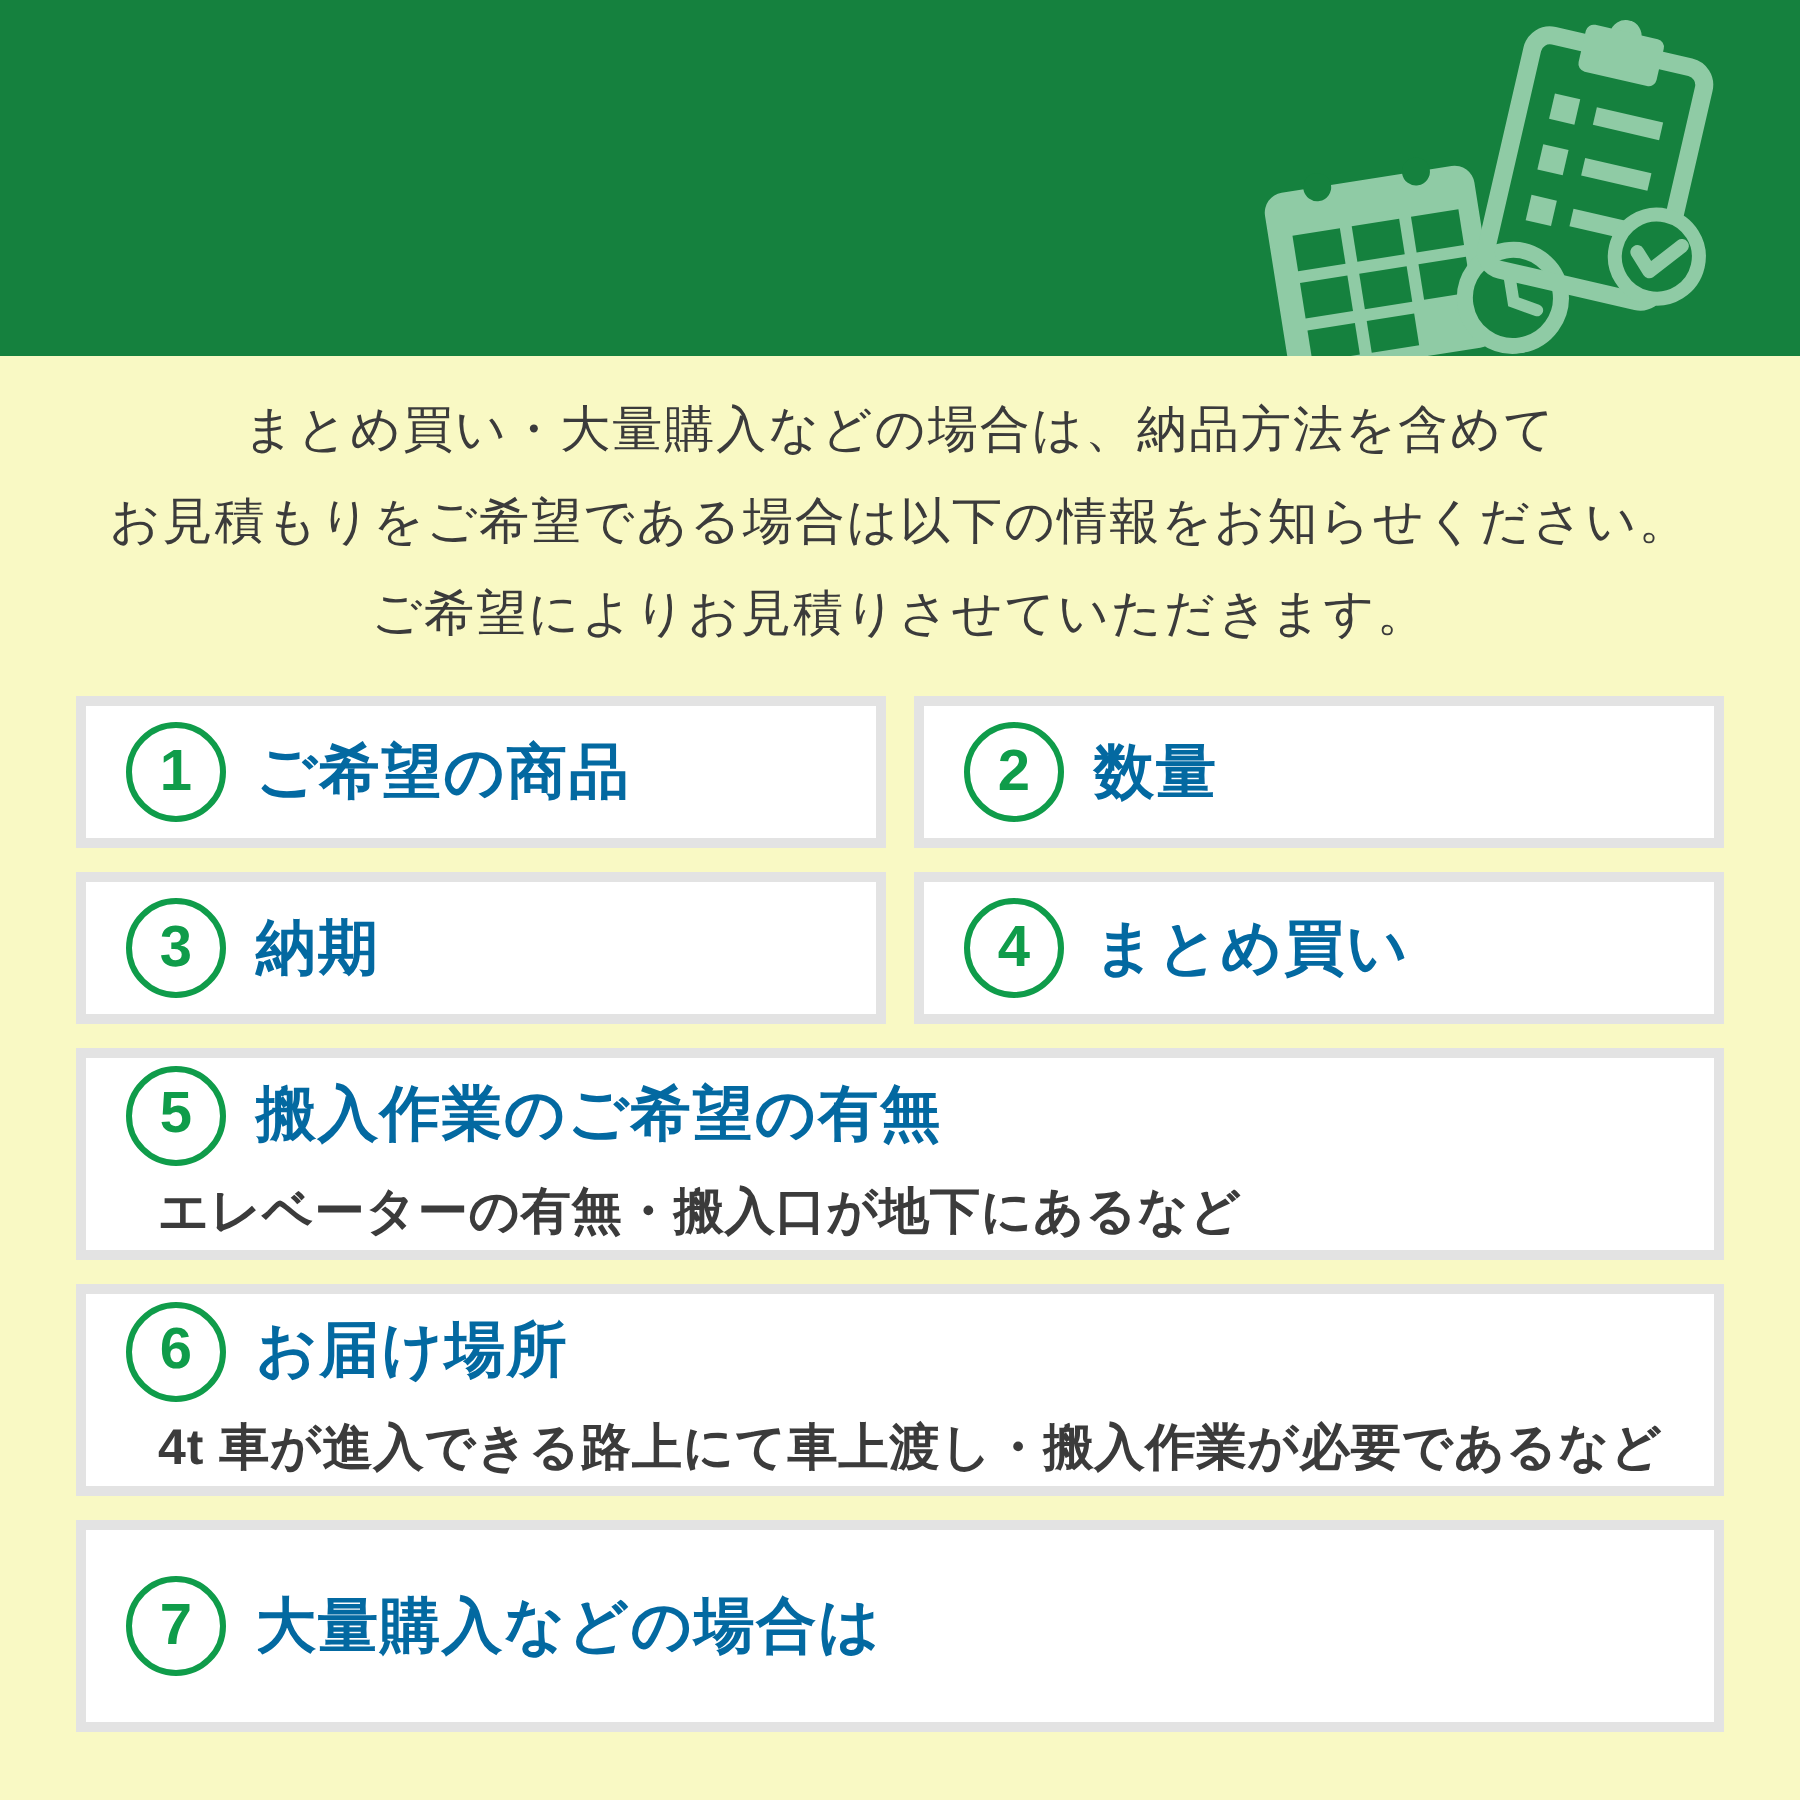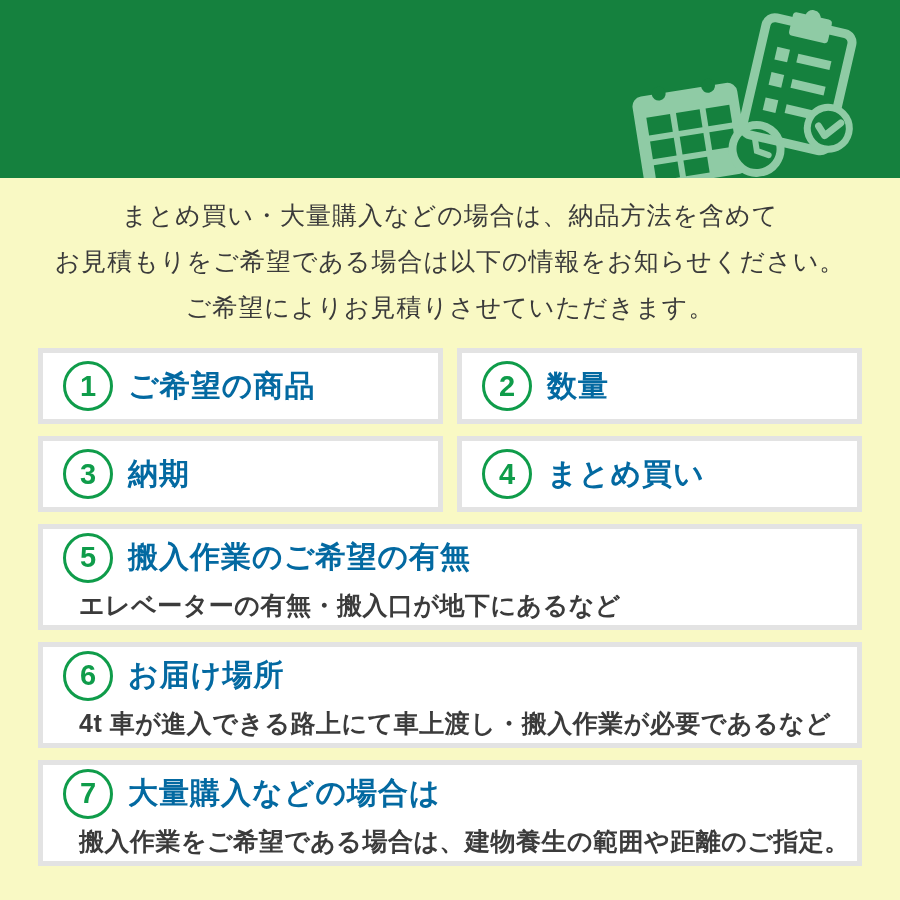--- a/index.html
+++ b/index.html
@@ -154,17 +154,16 @@
         <span class="item-title">お届け場所</span>
       </div>
       <div class="item-desc">4t 車が進入できる路上にて車上渡し・搬入作業が必要であるなど</div>
     </div>
 
     <div class="box wide">
       <div class="item-head">
         <span class="num-circle">7</span>
         <span class="item-title">大量購入などの場合は</span>
       </div>
-      <div class="item-desc">搬入作業をご希望である場合は、建物養生の範囲や距離のご指定。</div>
     </div>
 
   </div>
 </div>
 
 </body></html>

